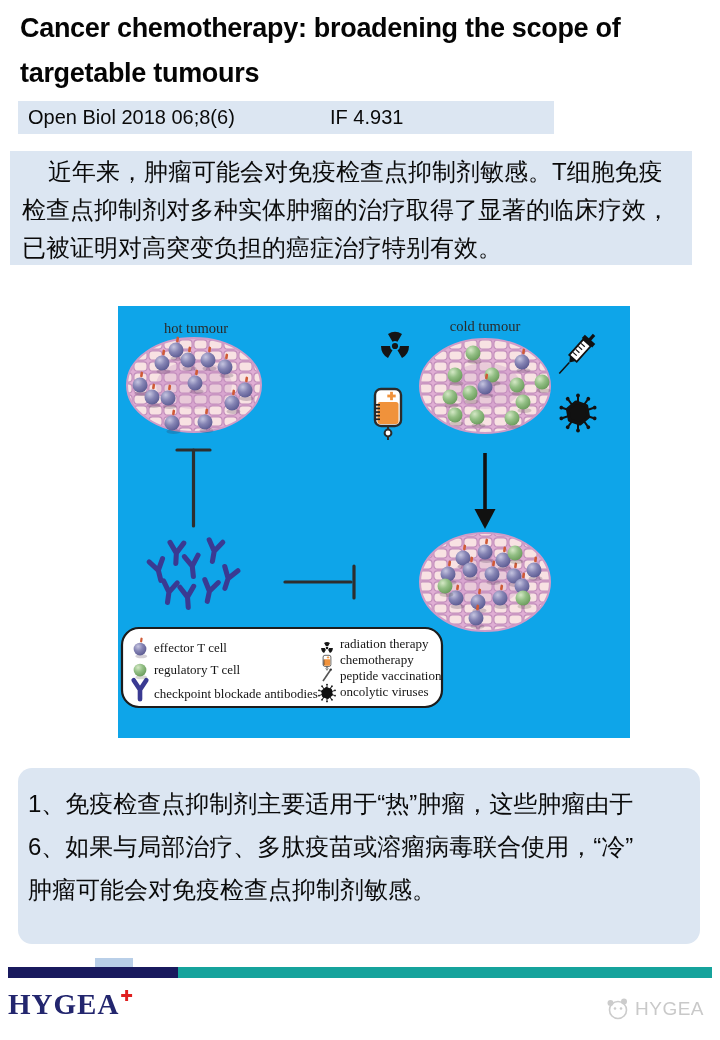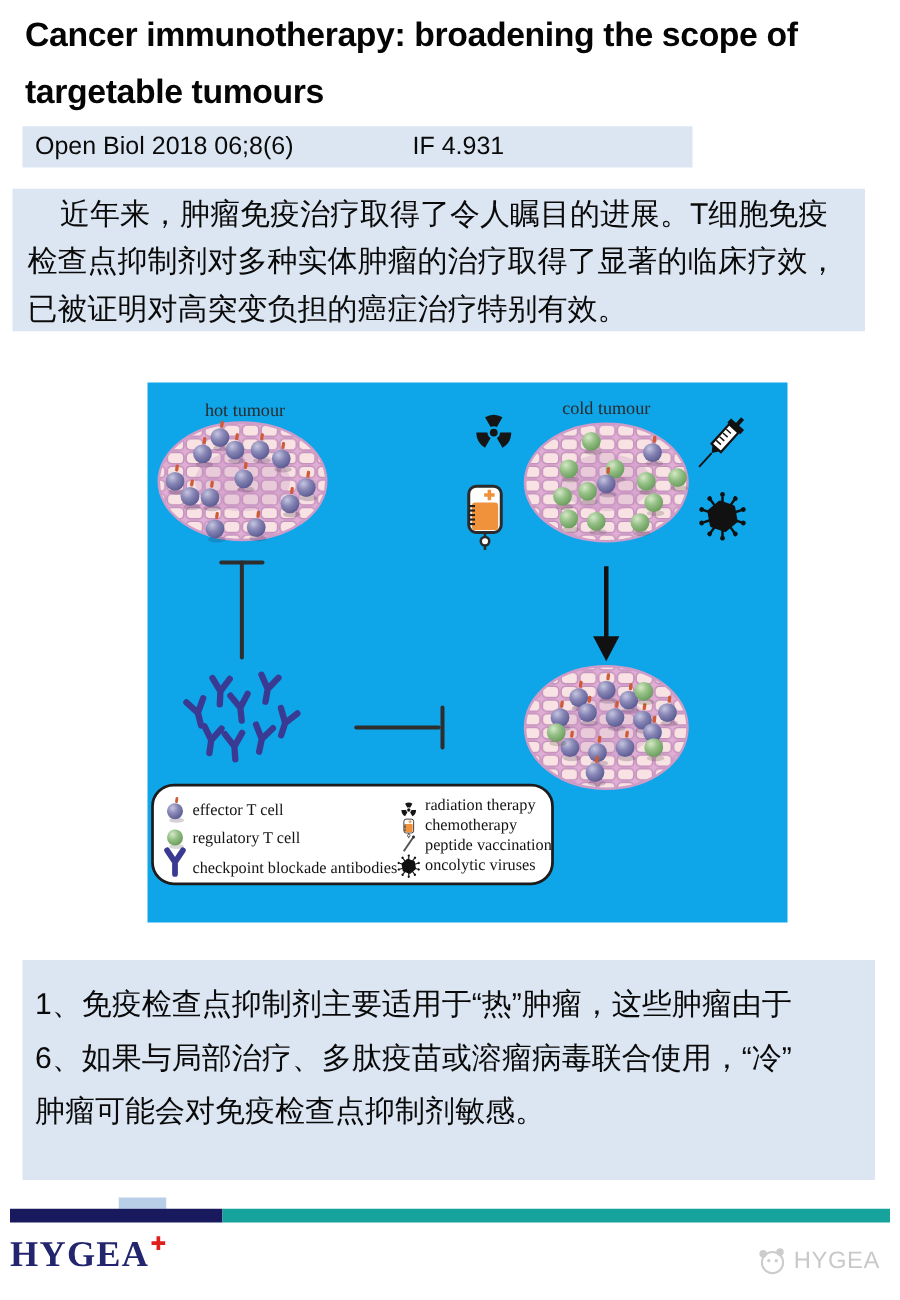--- a/index.html
+++ b/index.html
@@ -27,21 +27,21 @@
   .intro .indent{padding-left:26px;}
   .figure{
     position:absolute;left:118px;top:306px;width:512px;height:432px;background:#0ea5e9;
   }
   .figure svg{display:block;}
   .fig-label{font-family:"Liberation Serif","DejaVu Serif",serif;font-size:14.5px;fill:#2a2a2a;}
   .leg-text{font-family:"Liberation Serif","DejaVu Serif",serif;font-size:13px;fill:#141414;}
   .summary{
     position:absolute;left:18px;top:768px;width:682px;height:162px;
     background:#dce6f2;font-size:24px;line-height:43px;box-sizing:border-box;
-    padding:14px 14px 0 10px;height:176px;
+    padding:14px 14px 0 10px;height:176px;border-radius:14px;
   }
   .bar-navy{position:absolute;left:8px;top:967px;width:170px;height:11px;background:#191a5e;}
   .bar-teal{position:absolute;left:178px;top:967px;width:534px;height:11px;background:#16a39c;}
   .bar-accent{position:absolute;left:95px;top:958px;width:38px;height:9px;background:#b9cfe8;}
   .logo{
     position:absolute;left:8px;top:988px;
     font-family:"Liberation Serif","DejaVu Serif",serif;font-weight:bold;
     font-size:29px;color:#23266e;letter-spacing:1px;
   }
   .logo .plus{
@@ -50,31 +50,31 @@
   }
   .watermark{
     position:absolute;left:604px;top:997px;display:flex;align-items:center;gap:4px;
     color:#c9c9c9;font-size:19px;letter-spacing:0.5px;
   }
 </style>
 </head>
 <body>
 
 <div class="title">
-  <div>Cancer immunotherapy: broadening the scope of</div>
+  <div>Cancer chemotherapy: broadening the scope of</div>
   <div>targetable tumours</div>
 </div>
 
 <div class="journal-bar">
   <span class="journal-ref">Open Biol 2018 06;8(6)</span>
   <span class="journal-if">IF 4.931</span>
 </div>
 
 <div class="intro">
-  <div class="line indent">近年来，肿瘤免疫治疗取得了令人瞩目的进展。T细胞免疫</div>
+  <div class="line indent">近年来，肿瘤可能会对免疫检查点抑制剂敏感。T细胞免疫</div>
   <div class="line">检查点抑制剂对多种实体肿瘤的治疗取得了显著的临床疗效，</div>
   <div class="line">已被证明对高突变负担的癌症治疗特别有效。</div>
 </div>
 
 <div class="figure">
 <svg width="512" height="432" viewBox="0 0 512 432" xmlns="http://www.w3.org/2000/svg">
   <defs>
     <radialGradient id="gP" cx="35%" cy="30%" r="80%">
       <stop offset="0%" stop-color="#c6c5e0"></stop>
           <stop offset="45%" stop-color="#8584b4"></stop>

